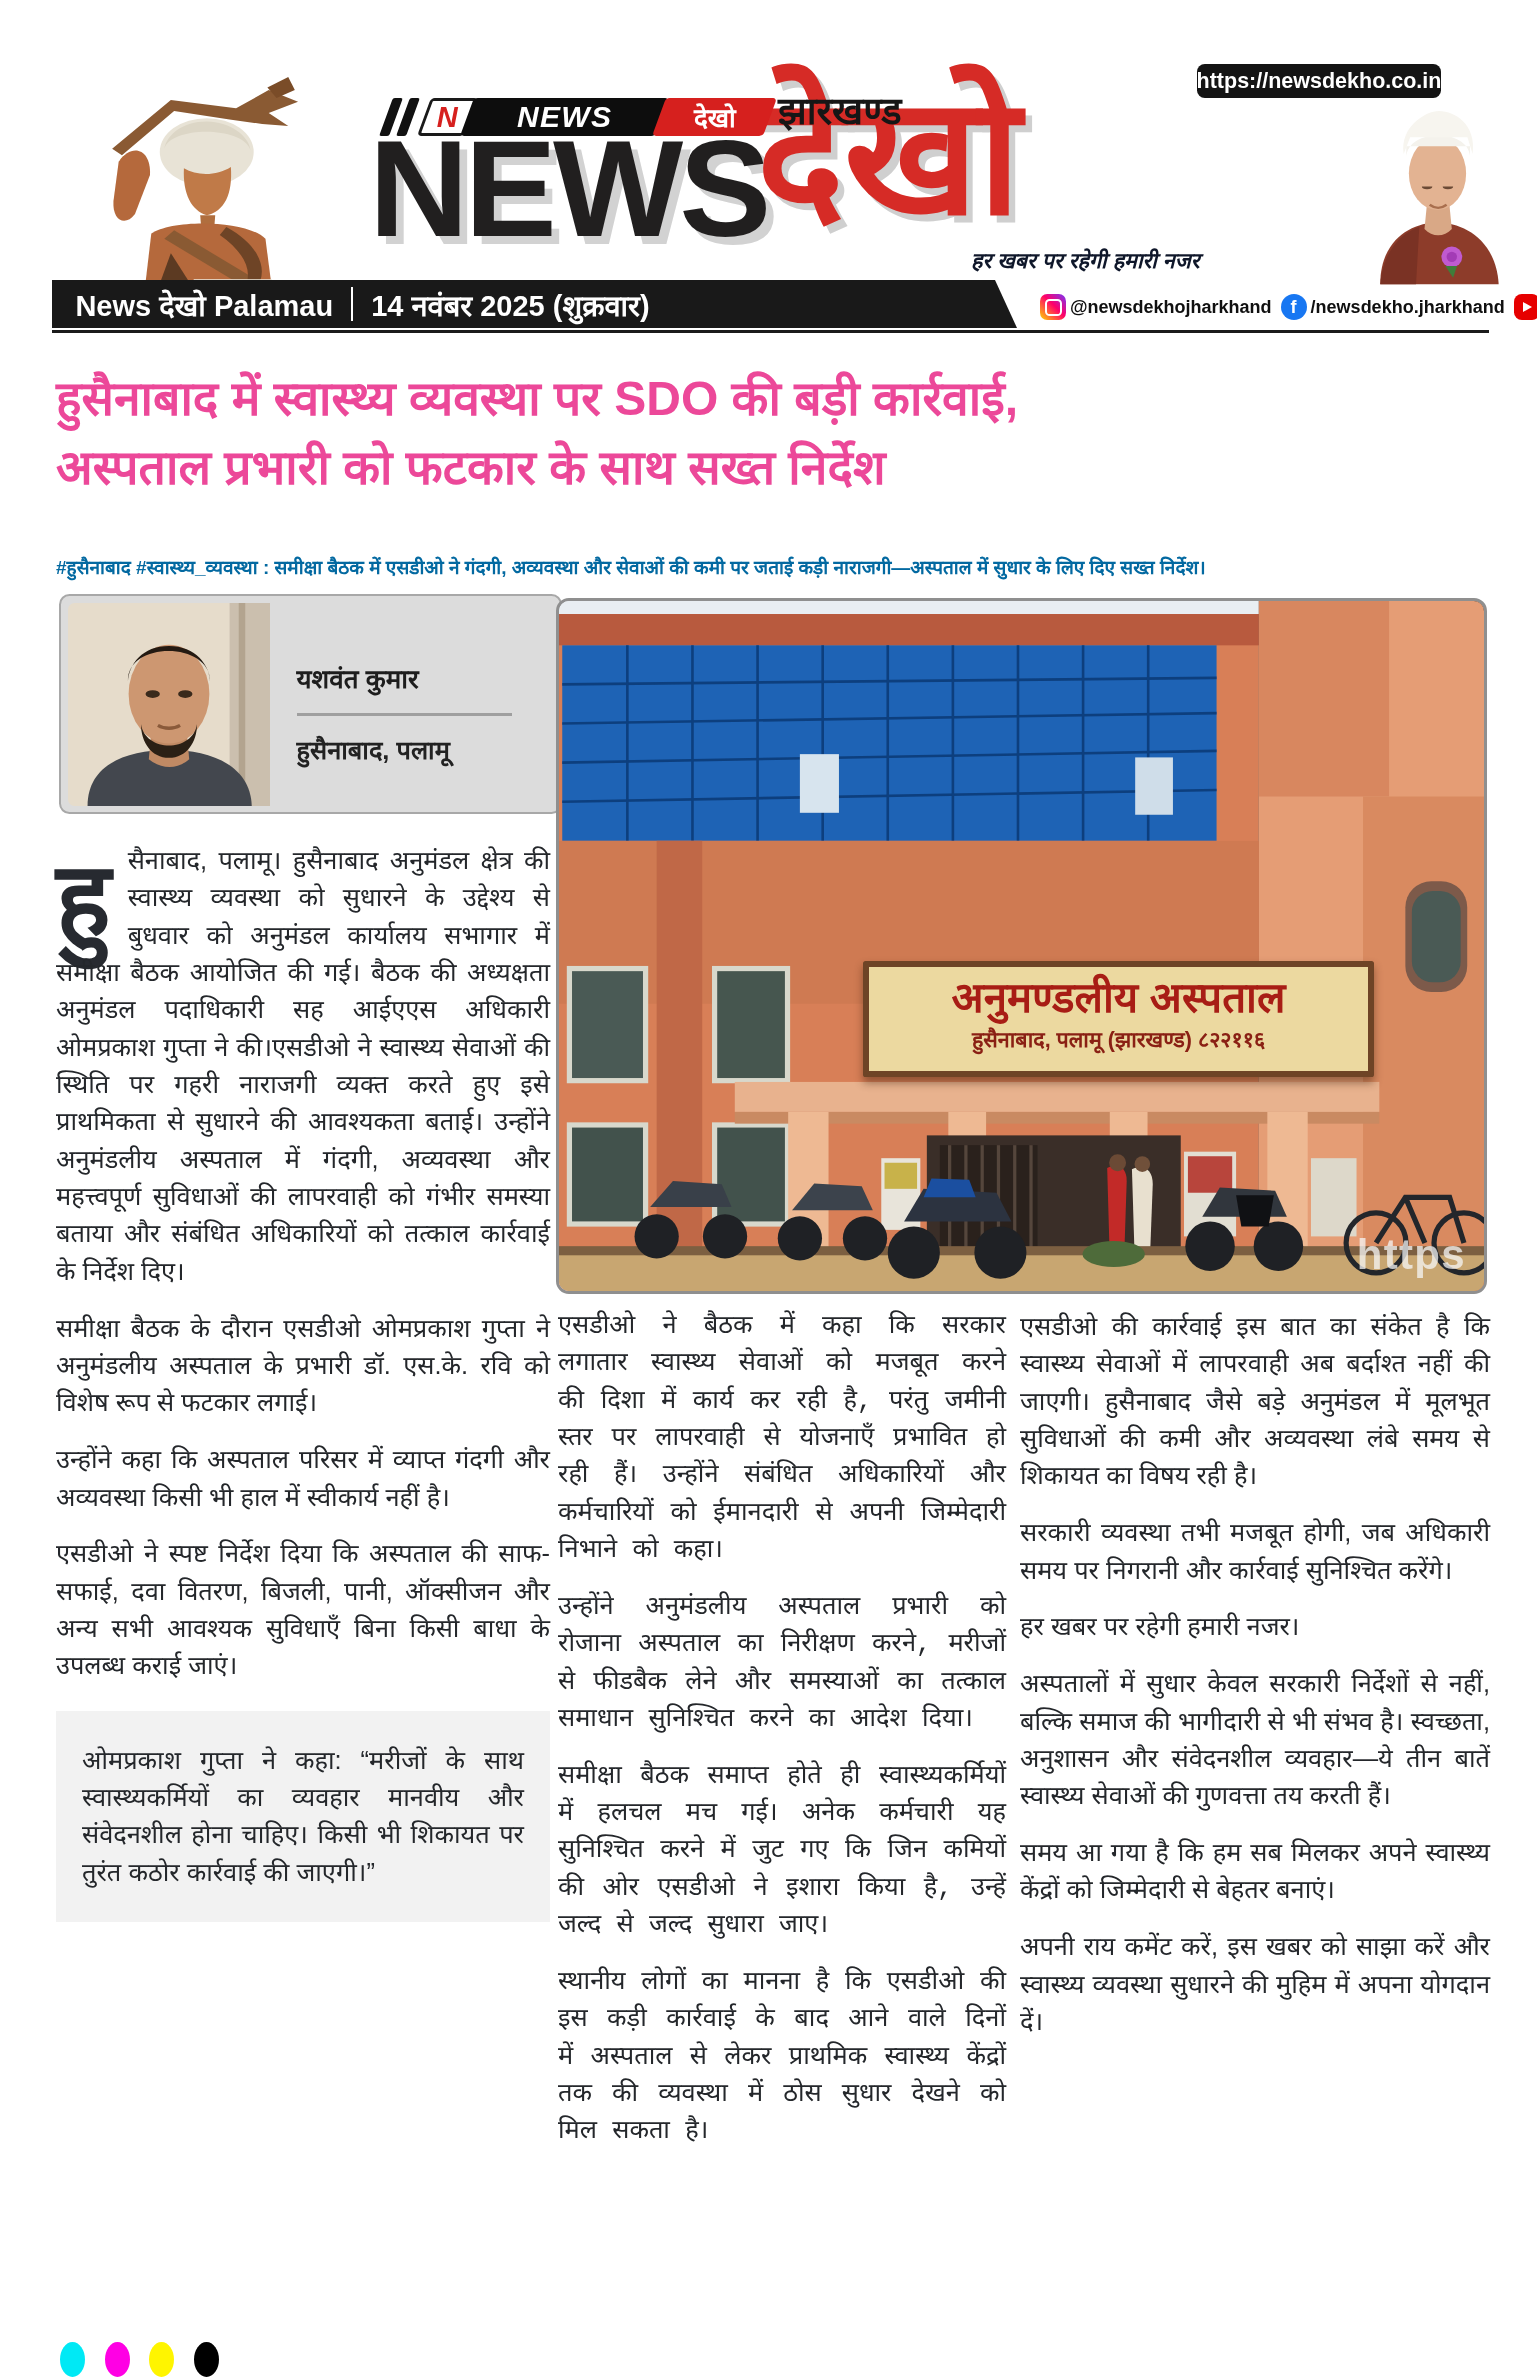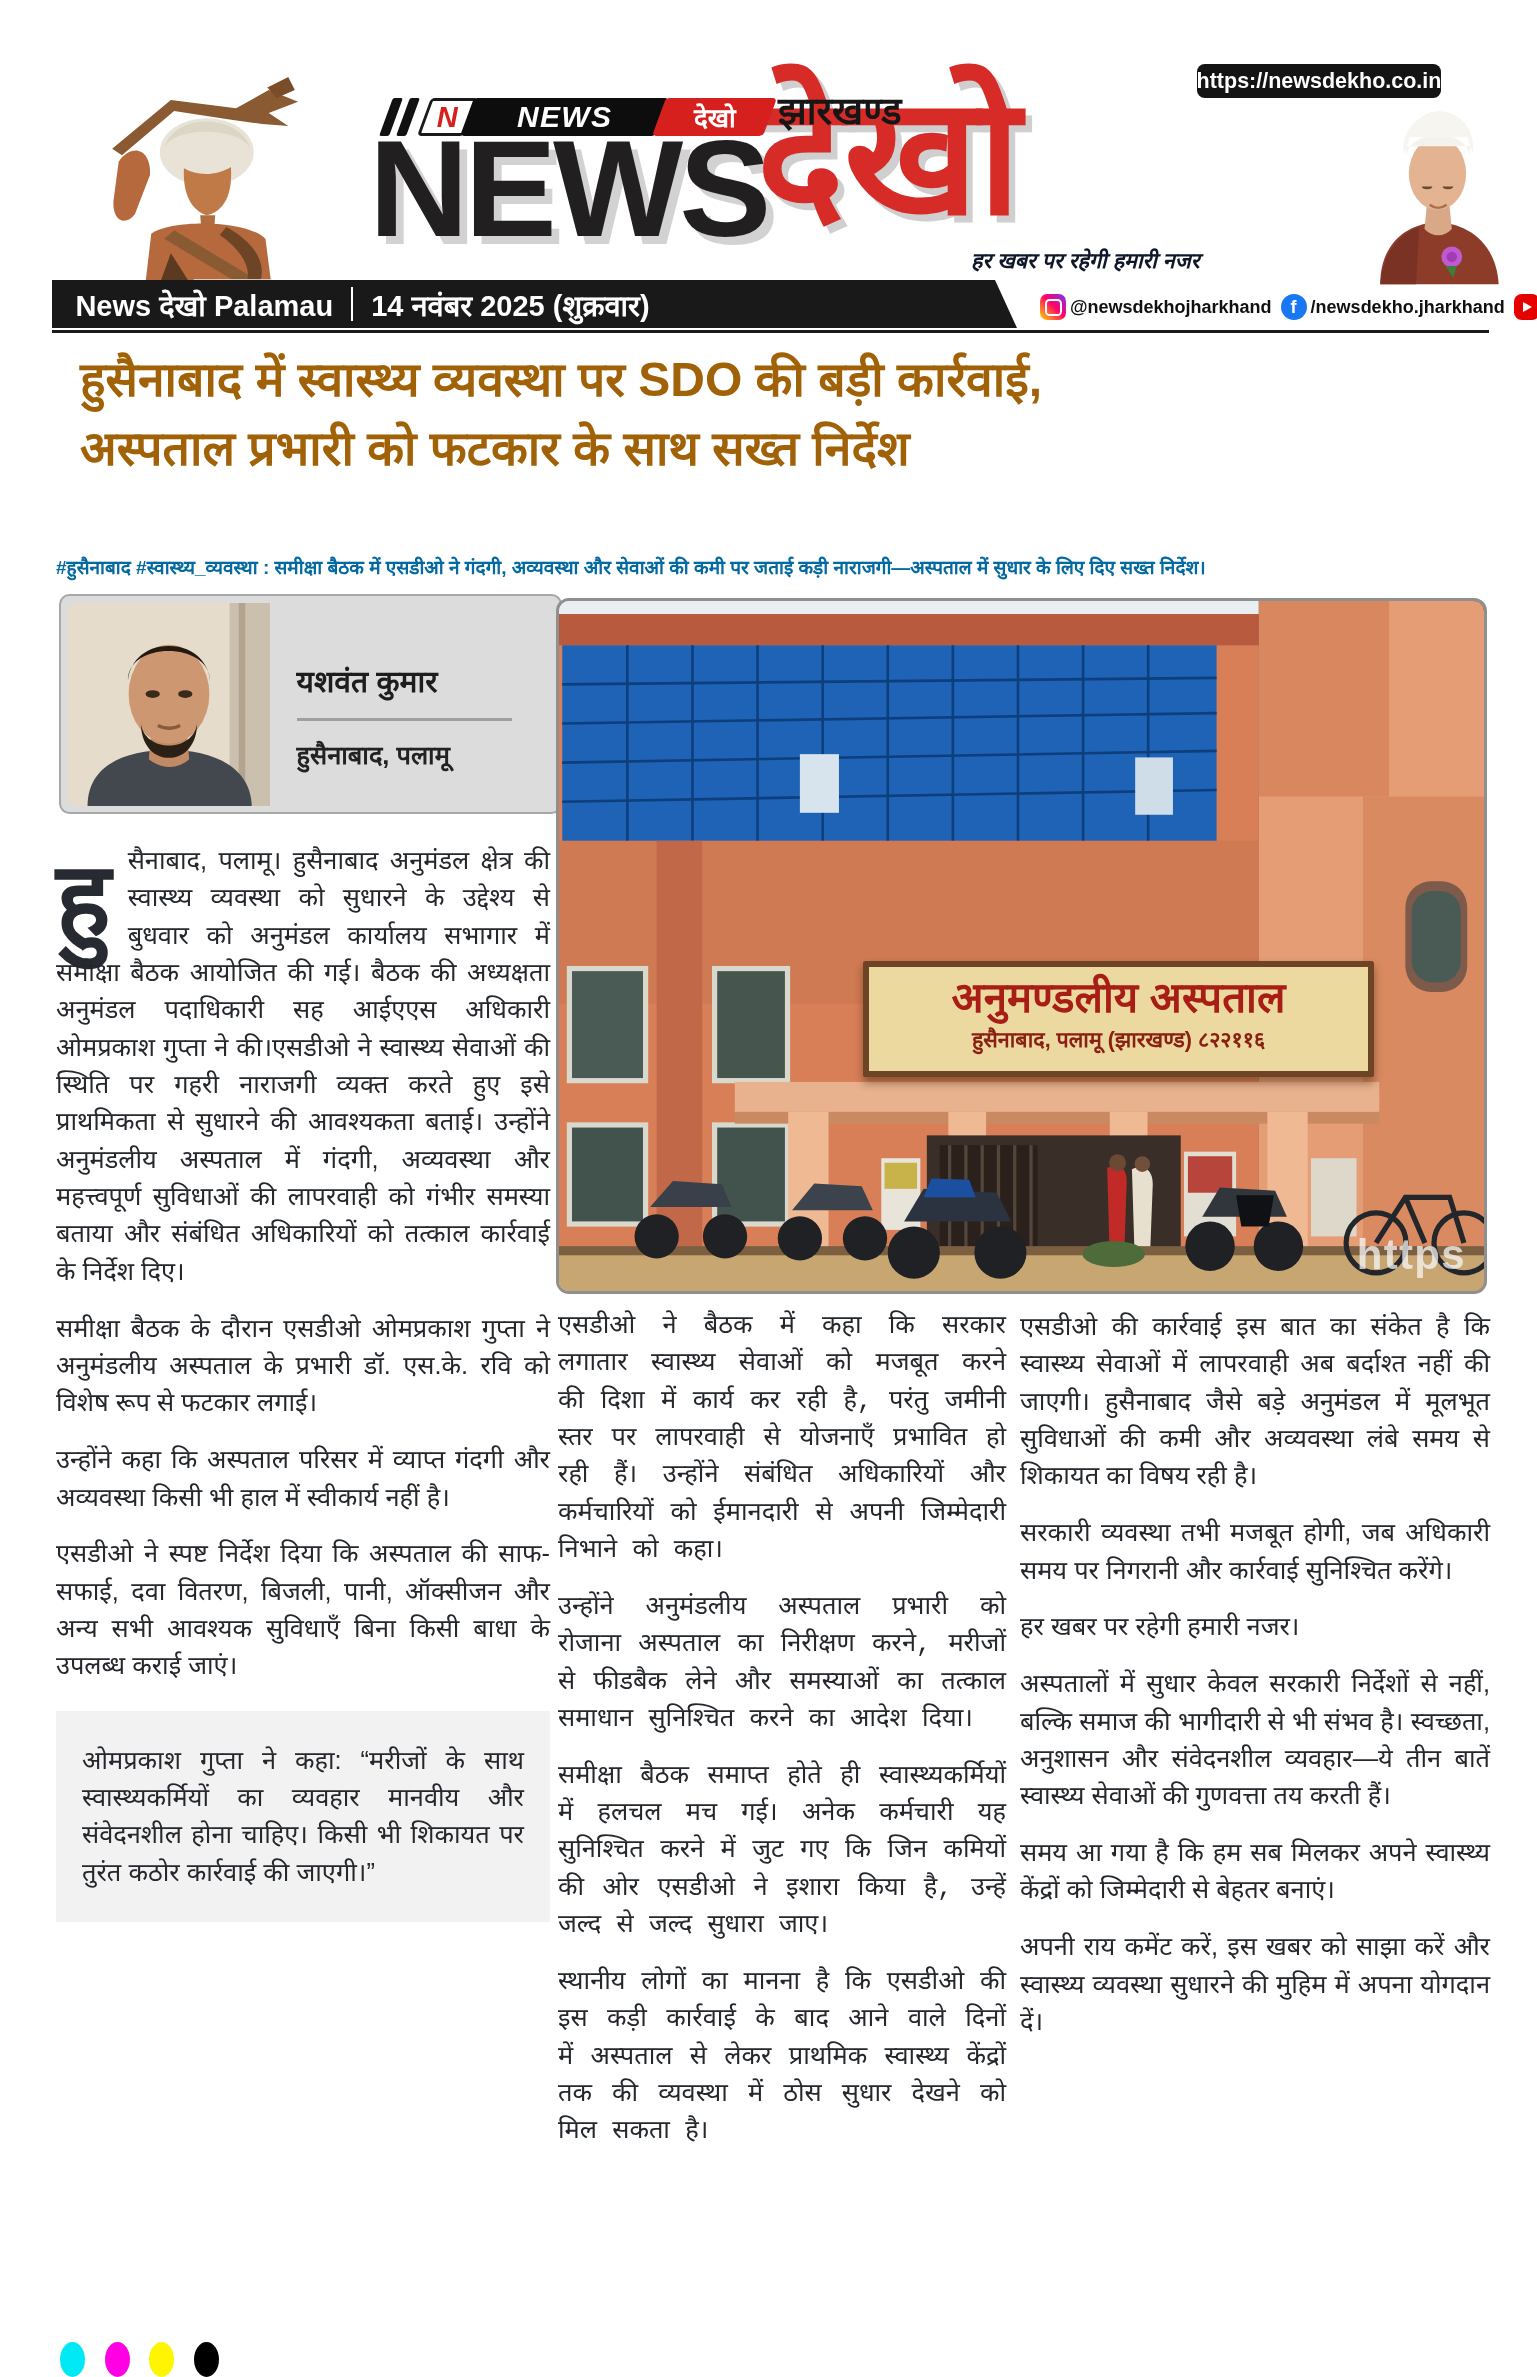--- a/index.html
+++ b/index.html
@@ -46,31 +46,31 @@
         color:#fff; font-weight:900; flex:none; }
   .ic-ig { border-radius:7.2px; background:linear-gradient(45deg,#ffd600,#ff0069 55%,#7638fa); position:relative; }
   .ic-ig::before { content:""; width:13px; height:13px; border:2px solid #fff; border-radius:4.6px; }
   .ic-fb { background:#1877f2; font-size:18px; }
   .ic-yt { border-radius:7.8px; background:#e60000; }
   .ic-yt::before { content:""; border-left:9px solid #fff; border-top:5.9px solid transparent; border-bottom:5.9px solid transparent; margin-left:2px; }
 
   .head-rule { position:absolute; left:52px; top:330px; width:1437px; height:2.6px; background:#1b1b1b; z-index:4; }
 
   
-  .headline { position:absolute; left:56px; top:345px; width:1440px; font-size:48px; font-weight:900;
-              color:#a16207; line-height:1.44; letter-spacing:0;margin-left:24px; }
+  .headline { position:absolute; left:56px; top:364px; width:1440px; font-size:48px; font-weight:900;
+              color:#ec4899; line-height:1.44; letter-spacing:0; }
   .standfirst { position:absolute; left:56px; top:554px; width:1446px; font-size:19px; font-weight:bold;
                 color:#0369a1; }
 
   
   .author-card { position:absolute; left:59px; top:594px; width:503px; height:220px; background:#dcdcdc;
                  border:2px solid #a8a8a8; border-radius:10.4px; padding:6.5px; display:flex; overflow:hidden; }
   .author-photo { width:202px; height:100%; border-radius:6.5px 0 0 6.5px; overflow:hidden; flex:none; }
   .author-meta { flex:1; padding:57px 0 0 27px; }
-  .author-name { font-size:30px; font-weight:900; color:#1d1d1d; }
+  .author-name { font-size:26px; font-weight:900; color:#1d1d1d; }
   .author-divider { width:215px; height:3.9px; background:#9f9f9f; margin:17px 0 15.6px 0; }
   .author-loc { font-size:25.4px; font-weight:bold; color:#222; }
 
   
   .main-photo { position:absolute; left:550px; top:598px; width:931px; height:696px; border-radius:13px;
                 border:3.3px solid #8f8f8f; overflow:hidden; background:#e8eef3;margin-left:6px; }
   .sign-board { position:absolute; left:304px; top:360px; width:511px; height:116px; background:#ecd9a0;
                 border:6.5px solid #6e4426; border-radius:2.6px; text-align:center; padding-top:9px;
                 box-shadow:0 5.2px 9px rgba(60,30,10,.45); }
   .sign-line1 { font-size:42px; font-weight:900; color:#a81d15; line-height:1.05; }

